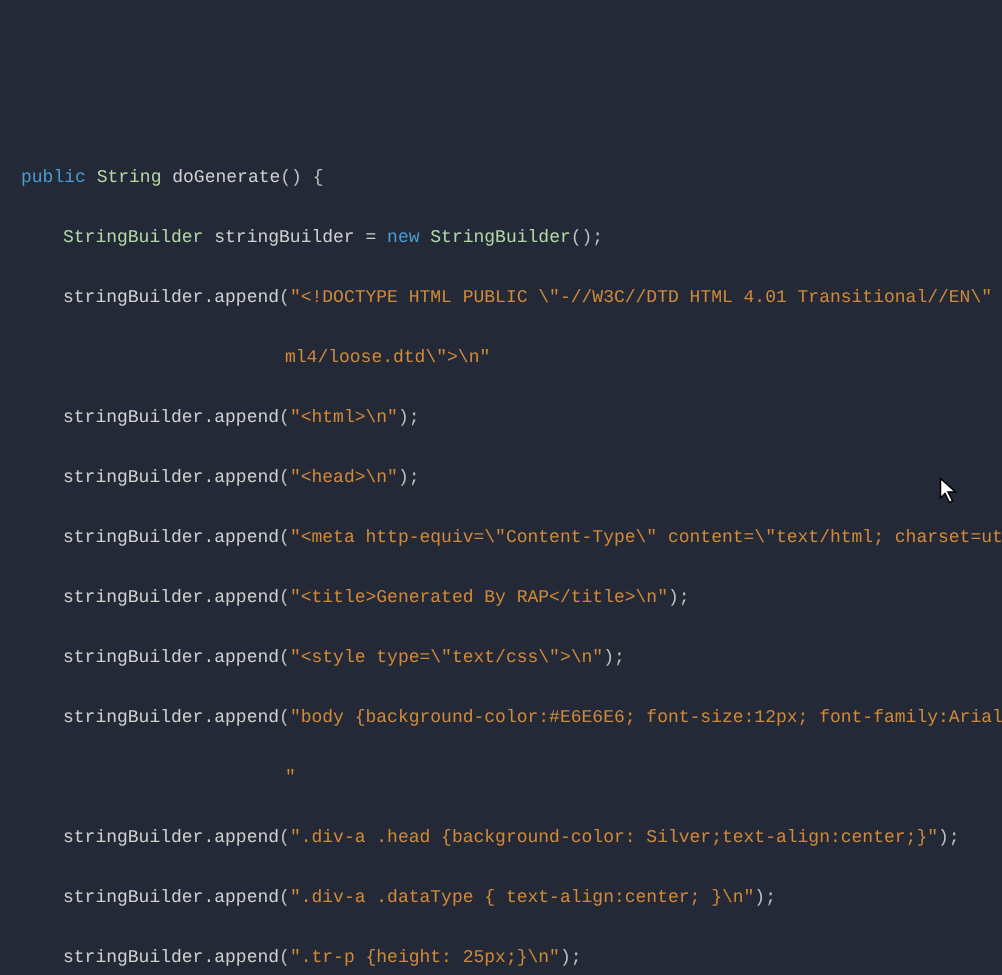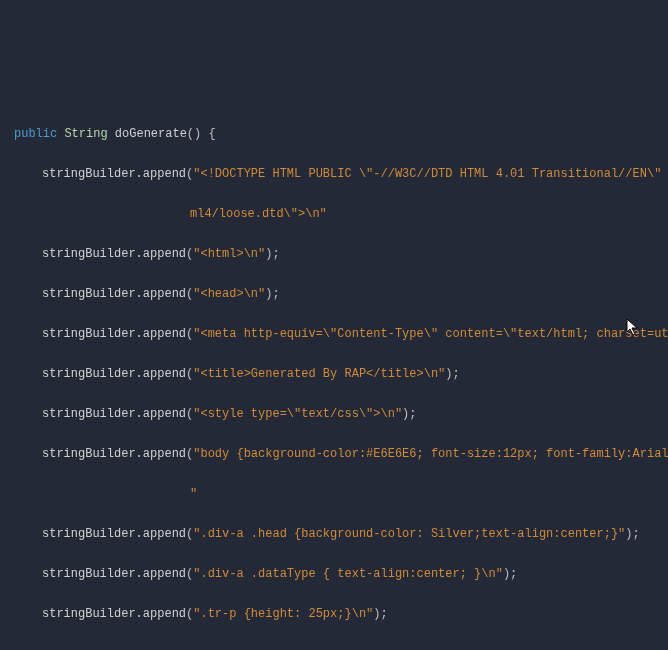--- a/index.html
+++ b/index.html
@@ -9,21 +9,21 @@
     font-size: 12px;
     line-height: 20px;
     color: #d4d4d4;
     padding: 8px 6px;
     width: 668px;
     height: 650px;
     overflow: hidden;
     white-space: pre;
   }
   .code-line { display: block; white-space: pre; }
-  .indent1 { padding-left: 8px; margin-top: 16px; }
+  .indent1 { padding-left: 8px; }
   .indent2 { padding-left: 36px; }
   .indent3 { padding-left: 184px; }
   .kw { color: #4a9bd1; }
   .type { color: #b4d8a8; }
   .method { color: #d0d0d0; }
   .ident { color: #d0d0d0; }
   .op { color: #d0d0d0; }
   .punct { color: #bfbfbf; }
   .str { color: #d18a3a; }
   .cursor {
@@ -35,20 +35,21 @@
     pointer-events: none;
   }
 </style>
 </head>
 <body>
 
 
 
 <div>
 <span class="code-line indent1"><span class="kw">public</span> <span class="type">String</span> <span class="method">doGenerate</span><span class="punct">()</span><span class="punct"> {</span></span>
+<span class="code-line indent2"><span class="type">StringBuilder</span><span class="ident"> stringBuilder </span><span class="op">=</span><span class="kw"> new </span><span class="type">StringBuilder</span><span class="punct">();</span></span>
 <span class="code-line indent2"><span class="ident">stringBuilder.</span><span class="method">append</span><span class="punct">(</span><span class="str">"&lt;!DOCTYPE HTML PUBLIC \"-//W3C//DTD HTML 4.01 Transitional//EN\" \"ht</span></span>
 <span class="code-line indent3"><span class="str">ml4/loose.dtd\"&gt;\n"</span></span>
 <span class="code-line indent2"><span class="ident">stringBuilder.</span><span class="method">append</span><span class="punct">(</span><span class="str">"&lt;html&gt;\n"</span><span class="punct">);</span></span>
 <span class="code-line indent2"><span class="ident">stringBuilder.</span><span class="method">append</span><span class="punct">(</span><span class="str">"&lt;head&gt;\n"</span><span class="punct">);</span></span>
 <span class="code-line indent2"><span class="ident">stringBuilder.</span><span class="method">append</span><span class="punct">(</span><span class="str">"&lt;meta http-equiv=\"Content-Type\" content=\"text/html; charset=utf-8"</span></span>
 <span class="code-line indent2"><span class="ident">stringBuilder.</span><span class="method">append</span><span class="punct">(</span><span class="str">"&lt;title&gt;Generated By RAP&lt;/title&gt;\n"</span><span class="punct">);</span></span>
 <span class="code-line indent2"><span class="ident">stringBuilder.</span><span class="method">append</span><span class="punct">(</span><span class="str">"&lt;style type=\"text/css\"&gt;\n"</span><span class="punct">);</span></span>
 <span class="code-line indent2"><span class="ident">stringBuilder.</span><span class="method">append</span><span class="punct">(</span><span class="str">"body {background-color:#E6E6E6; font-size:12px; font-family:Arial,Hel</span></span>
 <span class="code-line indent3"><span class="str">"</span></span>
 <span class="code-line indent2"><span class="ident">stringBuilder.</span><span class="method">append</span><span class="punct">(</span><span class="str">".div-a .head {background-color: Silver;text-align:center;}"</span><span class="punct">);</span></span>

